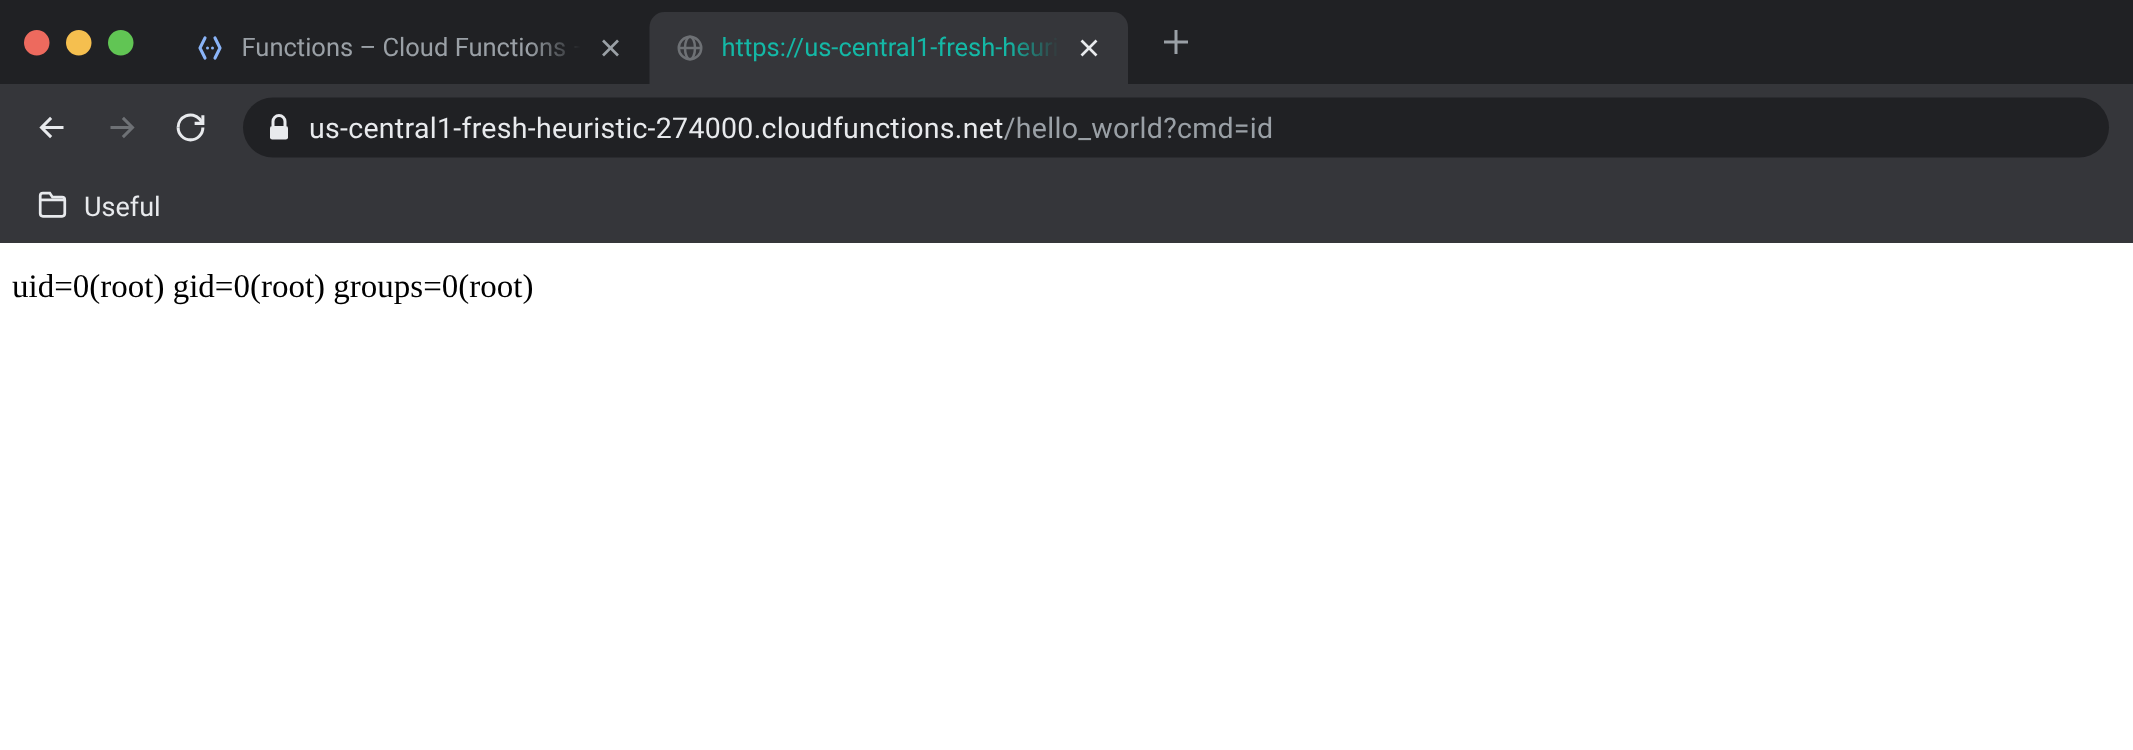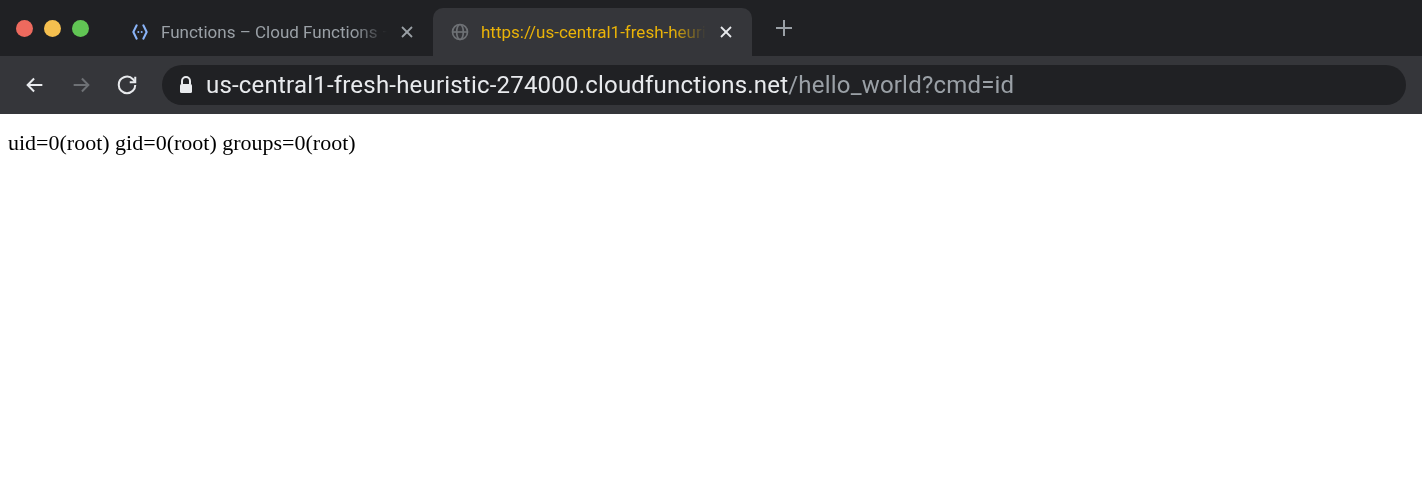--- a/index.html
+++ b/index.html
@@ -52,21 +52,21 @@
       max-width: 320px;
       position: relative;
       margin-top: 8px;
     }
     .tab.inactive {
       background: transparent;
       color: #9aa0a6;
     }
     .tab.active {
       background: #35363a;
-      color: #eab308;
+      color: #14b8a6;
     }
     .tab-favicon {
       width: 22px;
       height: 22px;
       flex-shrink: 0;
       display: flex;
       align-items: center;
       justify-content: center;
     }
     .tab-title {
@@ -129,21 +129,21 @@
       padding: 0 16px;
       gap: 12px;
       margin-left: 8px;
     }
     .lock-icon {
       color: #9aa0a6;
       display: flex;
       align-items: center;
     }
     .url-text {
-      font-size: 24px;
+      font-size: 19px;
       color: #e8eaed;
       white-space: nowrap;
       letter-spacing: 0.2px;
     }
     .url-path {
       color: #9aa0a6;
     }
     .bookmark-bar {
       display: flex;
       align-items: center;
@@ -260,17 +260,28 @@
           <rect x="2" y="8" width="12" height="9" rx="1.5"></rect>
           <path d="M4 8 V5 a4 4 0 0 1 8 0 V8" fill="none" stroke="#e8eaed" stroke-width="2"></path>
         </svg>
       </span>
       <span class="url-text">
         <span>us-central1-fresh-heuristic-274000.cloudfunctions.net</span><span class="url-path">/hello_world?cmd=id</span>
       </span>
     </div>
   </div>
 
+  <div class="bookmark-bar">
+    <div class="bookmark-item">
+      <span class="folder-icon">
+        <svg width="22" height="20" viewBox="0 0 24 22" fill="none" stroke="#e8eaed" stroke-width="2">
+          <path d="M3 5 a2 2 0 0 1 2-2 h5 l2 3 h7 a2 2 0 0 1 2 2 v10 a2 2 0 0 1 -2 2 H5 a2 2 0 0 1 -2-2 Z"></path>
+          <line x1="3" y1="8" x2="21" y2="8"></line>
+        </svg>
+      </span>
+      <span>Useful</span>
+    </div>
+  </div>
 </div>
 
 <div class="page-content">
   <span>uid=0(root) gid=0(root) groups=0(root)</span>
 </div>
 
 </body></html>

